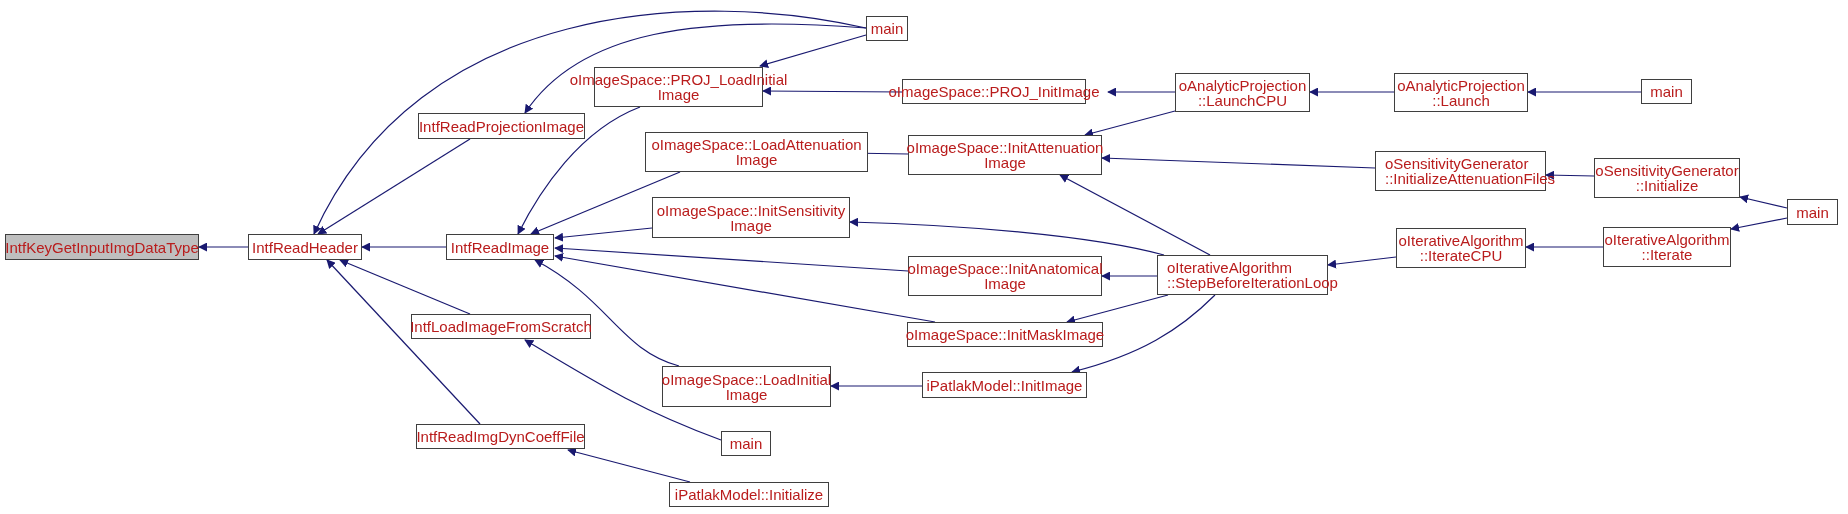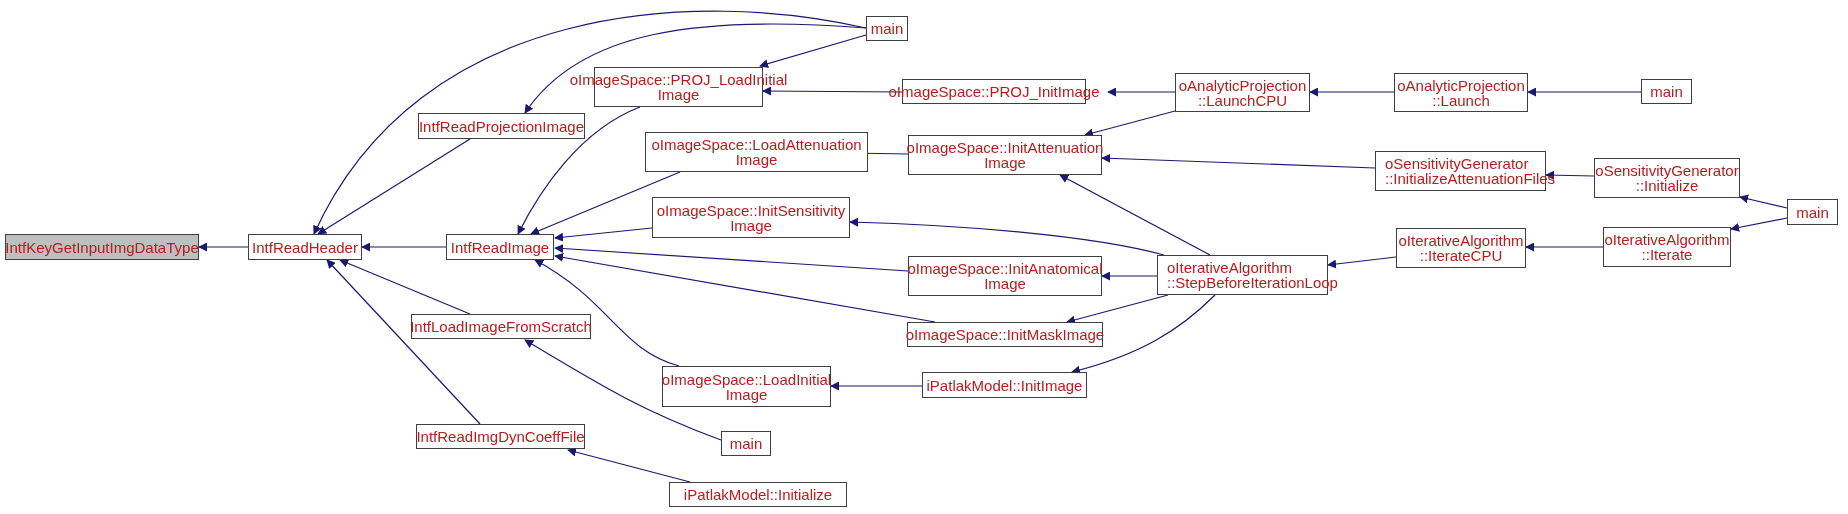--- a/index.html
+++ b/index.html
@@ -70,21 +70,21 @@
   <div class="node" style="left: 866px; top: 16px; width: 42px; height: 25px;">main</div>
   <div class="node" style="left: 594px; top: 67px; width: 169px; height: 40px;">oImageSpace::PROJ_LoadInitial
 Image</div>
   <div class="node" style="left: 645px; top: 132px; width: 223px; height: 40px;">oImageSpace::LoadAttenuation
 Image</div>
   <div class="node" style="left: 652px; top: 197px; width: 198px; height: 41px;">oImageSpace::InitSensitivity
 Image</div>
   <div class="node" style="left: 662px; top: 366px; width: 169px; height: 41px;">oImageSpace::LoadInitial
 Image</div>
   <div class="node" style="left: 721px; top: 431px; width: 50px; height: 25px;">main</div>
-  <div class="node" style="left: 669px; top: 482px; width: 178px; height: 25px;">iPatlakModel::Initialize</div>
+  <div class="node" style="left: 669px; top: 482px; width: 160px; height: 25px;">iPatlakModel::Initialize</div>
   <div class="node" style="left: 902px; top: 79px; width: 184px; height: 25px;">oImageSpace::PROJ_InitImage</div>
   <div class="node" style="left: 908px; top: 135px; width: 194px; height: 40px;">oImageSpace::InitAttenuation
 Image</div>
   <div class="node" style="left: 908px; top: 256px; width: 194px; height: 40px; text-align: center;">oImageSpace::InitAnatomical
 Image</div>
   <div class="node" style="left: 907px; top: 322px; width: 196px; height: 25px;">oImageSpace::InitMaskImage</div>
   <div class="node" style="left: 922px; top: 372px; width: 165px; height: 26px;">iPatlakModel::InitImage</div>
   <div class="node" style="left: 1175px; top: 73px; width: 135px; height: 39px;">oAnalyticProjection
 ::LaunchCPU</div>
   <div class="node left" style="left: 1157px; top: 255px; width: 171px; height: 40px;">oIterativeAlgorithm

